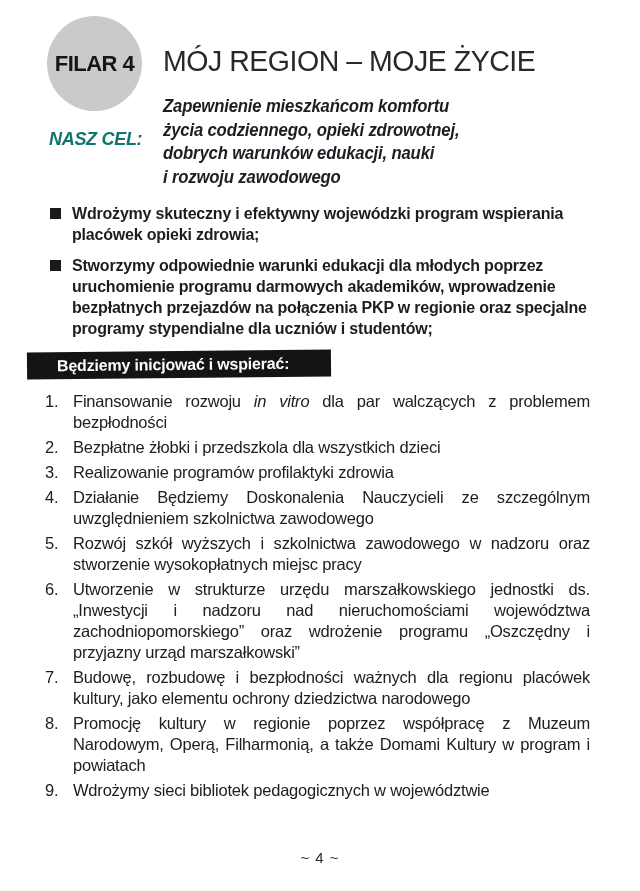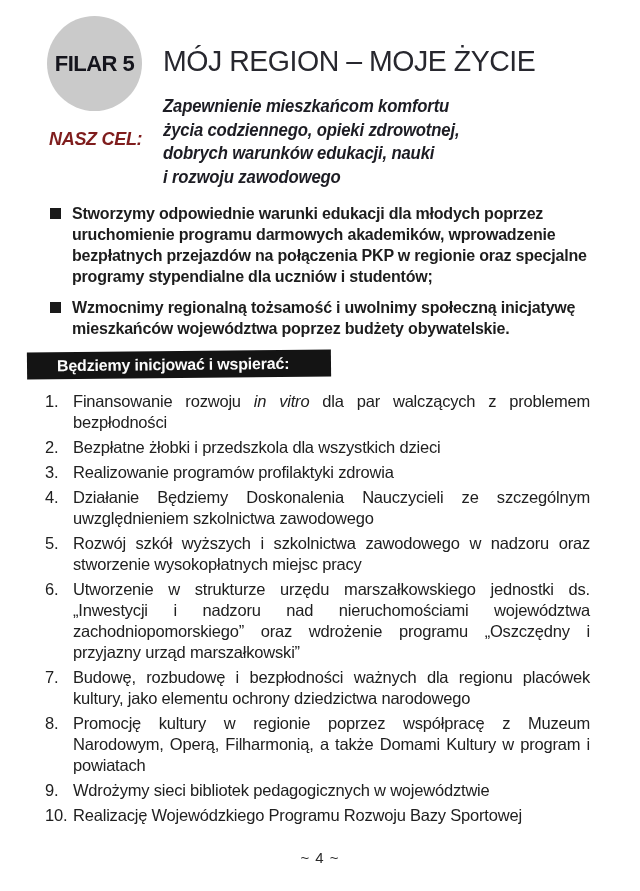--- a/index.html
+++ b/index.html
@@ -37,21 +37,21 @@
     letter-spacing: -0.5px;
     color: #27272e;
     white-space: nowrap;
     transform: scaleX(0.95);
     transform-origin: left top;
   }
   .goal-label {
     position: absolute; left: 49px; top: 129px;
     font-size: 18px; font-weight: bold; font-style: italic;
     letter-spacing: -0.3px;
-    color: #7f1d1d;
+    color: #0f766e;
   }
   .goal-text {
     position: absolute; left: 163px; top: 94px;
     font-size: 19px; font-weight: bold; font-style: italic;
     line-height: 23.5px;
     letter-spacing: -0.2px;
     color: #1d1d24;
     transform: scaleX(0.88);
     transform-origin: left top;
     white-space: nowrap;
@@ -112,40 +112,40 @@
     letter-spacing: 1px;
   }
 </style>
 </head>
 <body>
 
 <div class="page">
 
   <div class="header">
     <div class="circle">
-      <span class="pillar-label">FILAR 5</span>
+      <span class="pillar-label">FILAR 4</span>
     </div>
     <div class="page-title">MÓJ REGION – MOJE ŻYCIE</div>
     <div class="goal-label">NASZ CEL:</div>
     <div class="goal-text">
       <div>Zapewnienie mieszkańcom komfortu</div>
       <div>życia codziennego, opieki zdrowotnej,</div>
       <div>dobrych warunków edukacji, nauki</div>
       <div>i rozwoju zawodowego</div>
     </div>
   </div>
 
   <div class="commitments">
     <div class="commitment">
       <span class="sq"></span>
-      <span>Stworzymy odpowiednie warunki edukacji dla młodych poprzez uruchomienie programu darmowych akademików, wprowadzenie bezpłatnych przejazdów na połączenia PKP w regionie oraz specjalne programy stypendialne dla uczniów i studentów;</span>
+      <span>Wdrożymy skuteczny i efektywny wojewódzki program wspierania placówek opieki zdrowia;</span>
     </div>
     <div class="commitment">
       <span class="sq"></span>
-      <span>Wzmocnimy regionalną tożsamość i uwolnimy społeczną inicjatywę mieszkańców województwa poprzez budżety obywatelskie.</span>
+      <span>Stworzymy odpowiednie warunki edukacji dla młodych poprzez uruchomienie programu darmowych akademików, wprowadzenie bezpłatnych przejazdów na połączenia PKP w regionie oraz specjalne programy stypendialne dla uczniów i studentów;</span>
     </div>
   </div>
 
   <div class="banner">
     <span>Będziemy inicjować i wspierać:</span>
   </div>
 
   <ol class="initiatives">
     <li class="init-item">
       <span class="num">1.</span>
@@ -176,21 +176,17 @@
       <span class="itext">Budowę, rozbudowę i bezpłodności ważnych dla regionu placówek kultury, jako elementu ochrony dziedzictwa narodowego</span>
     </li>
     <li class="init-item">
       <span class="num">8.</span>
       <span class="itext">Promocję kultury w regionie poprzez współpracę z Muzeum Narodowym, Operą, Filharmonią, a także Domami Kultury w program i powiatach</span>
     </li>
     <li class="init-item">
       <span class="num">9.</span>
       <span class="itext">Wdrożymy sieci bibliotek pedagogicznych w województwie</span>
     </li>
-    <li class="init-item">
-      <span class="num">10.</span>
-      <span class="itext">Realizację Wojewódzkiego Programu Rozwoju Bazy Sportowej</span>
-    </li>
   </ol>
 
   <div class="footer">~ 4 ~</div>
 
 </div>
 
 </body></html>

